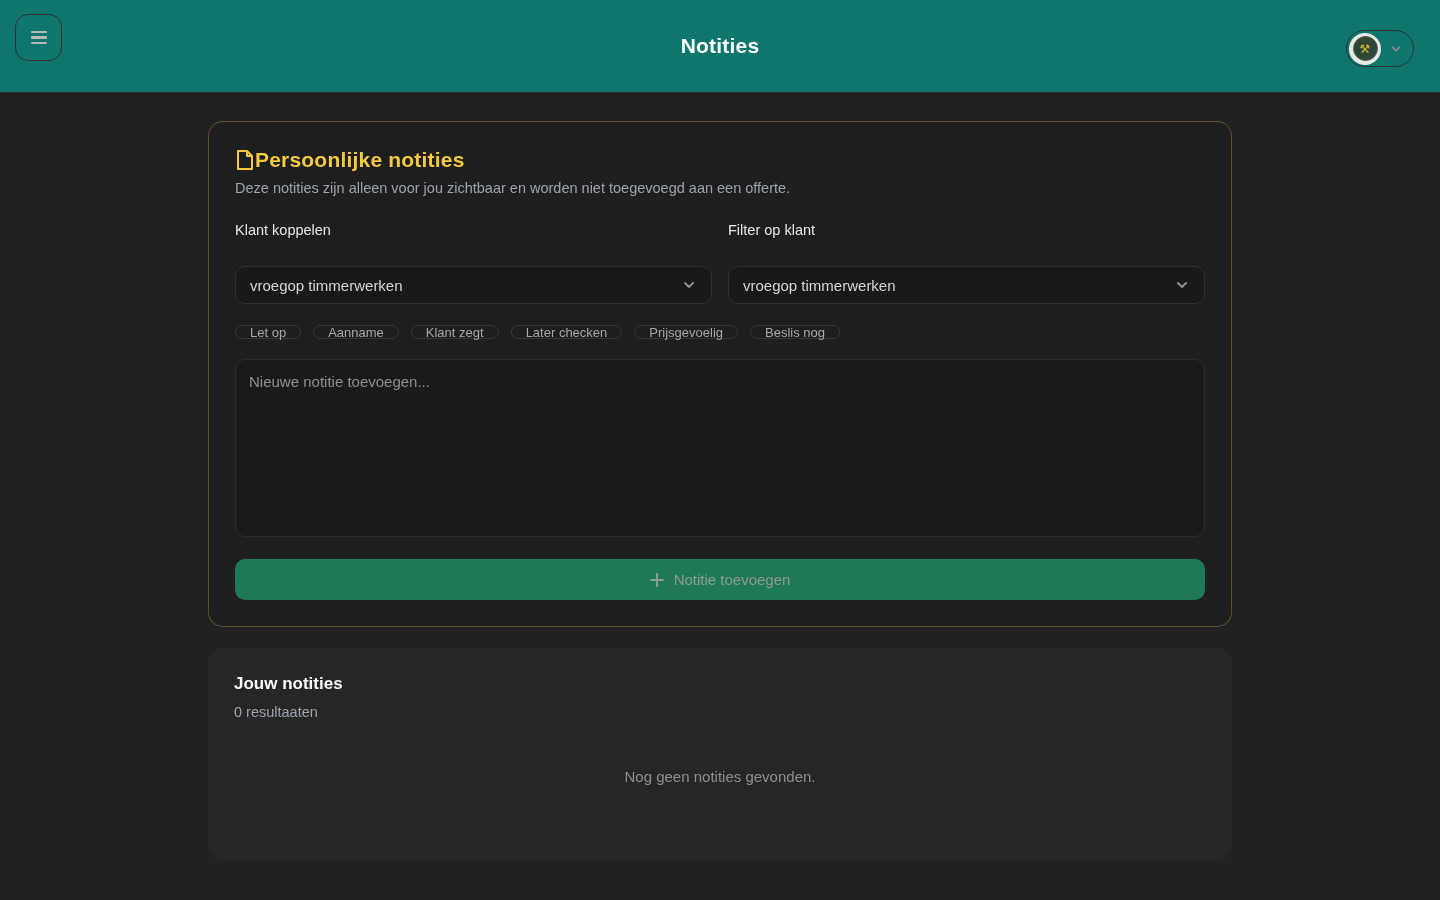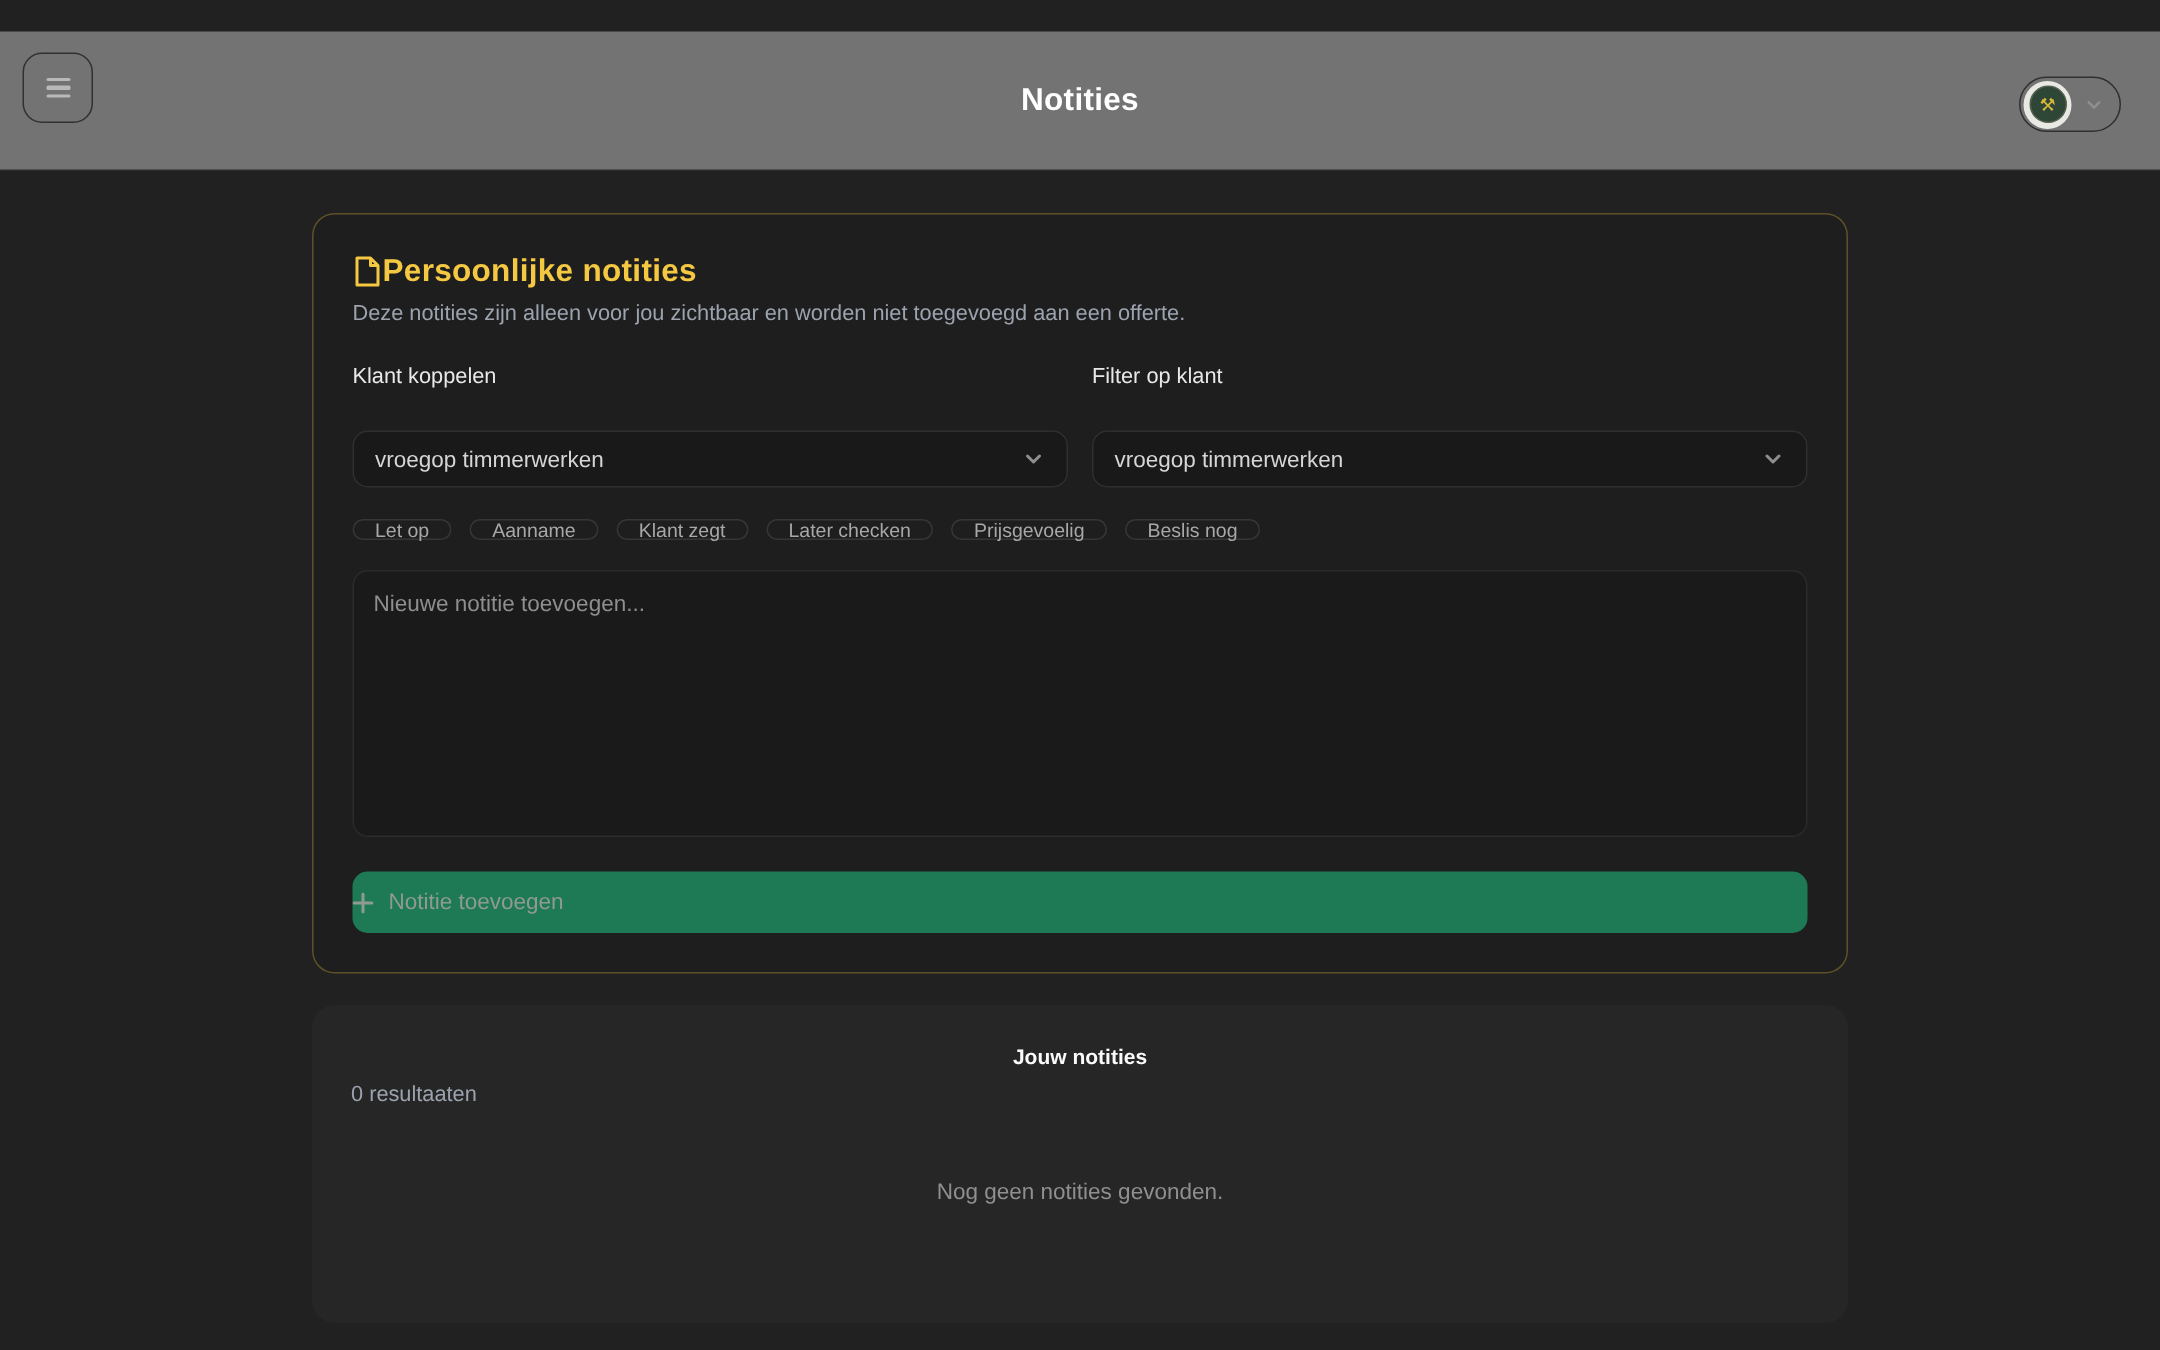--- a/index.html
+++ b/index.html
@@ -8,25 +8,24 @@
     background: #212121;
     font-family: "Liberation Sans", sans-serif;
     color: #fafafa;
     overflow: hidden;
   }
 
   
   .header {
     position: relative;
     height: 93px;
-    background: #737373;
+    background: #0f766e;
     border-bottom: 1px solid #2d2d2d;
     display: flex;
     align-items: center;
-    margin-top: 21px;
   }
   .menu-btn {
     position: absolute;
     left: 15px; top: 14px;
     width: 47px; height: 47px;
     border: 1px solid #313131;
     border-radius: 13px;
     background: transparent;
     display: flex; align-items: center; justify-content: center;
     cursor: pointer;
@@ -137,36 +136,36 @@
   }
   .note-area::placeholder { color: #8f8f8f; }
 
   .add-btn {
     margin-top: 18px;
     width: 100%;
     height: 41px;
     background: #1e7a55;
     border: none;
     border-radius: 10px;
-    display: flex; align-items: center; gap: 10px;
+    display: flex; align-items: center; justify-content: center; gap: 10px;
     font-family: "Liberation Sans", sans-serif;
     font-size: 15px;
     color: #8e9a92;
     cursor: pointer;
   }
   .plus-icon { stroke: #8e9a92; fill: none; stroke-width: 2; stroke-linecap: round; }
 
   .card2 {
     margin-top: 21px;
     background: #262626;
     border-radius: 15px;
     padding: 26px;
     height: 212px;
   }
-  .card2-title { font-size: 14px; font-weight: bold; color: #fafafa; text-align: center; }
+  .card2-title { font-size: 17px; font-weight: bold; color: #fafafa; }
   .card2-count { margin-top: 10px; font-size: 14.5px; color: #9ca3af; }
   .empty-text { margin-top: 48px; text-align: center; font-size: 15px; color: #8f8f8f; }
 </style>
 </head>
 <body>
 
 <div class="header">
   <button class="menu-btn">
     <span class="hamburger">
       <span></span>

